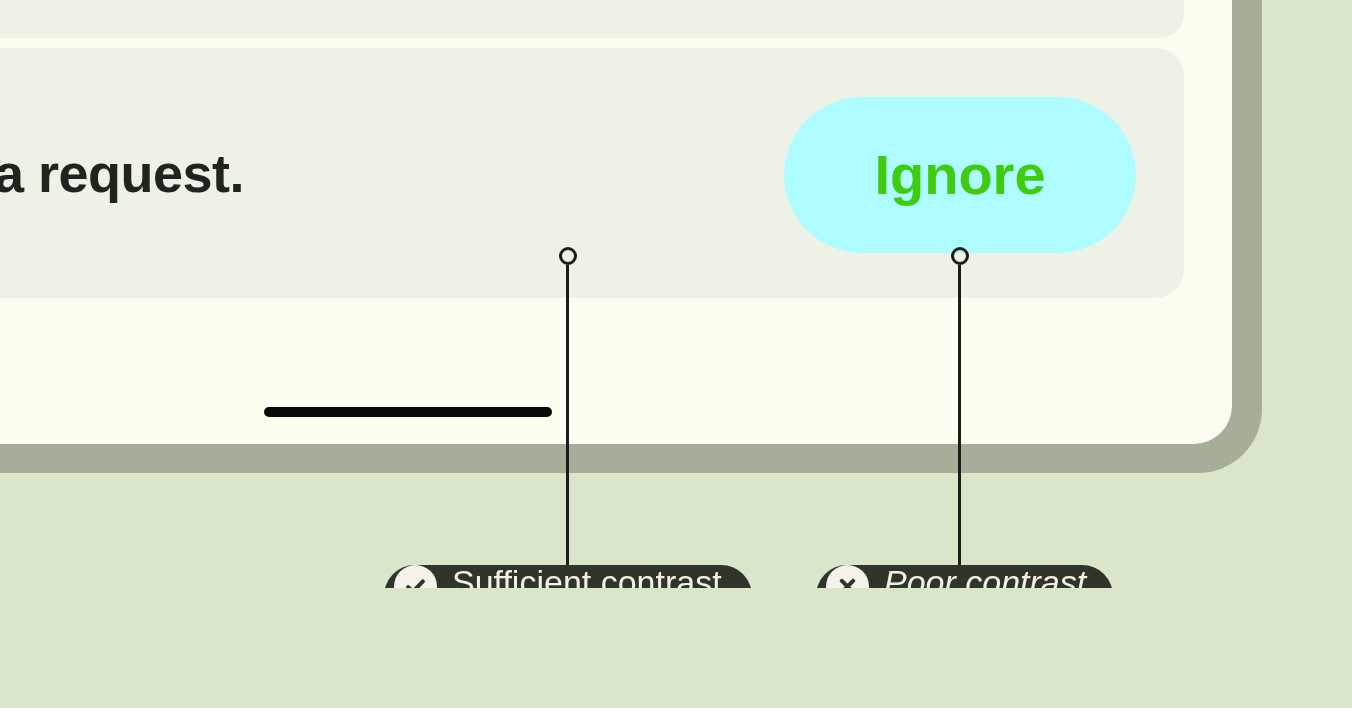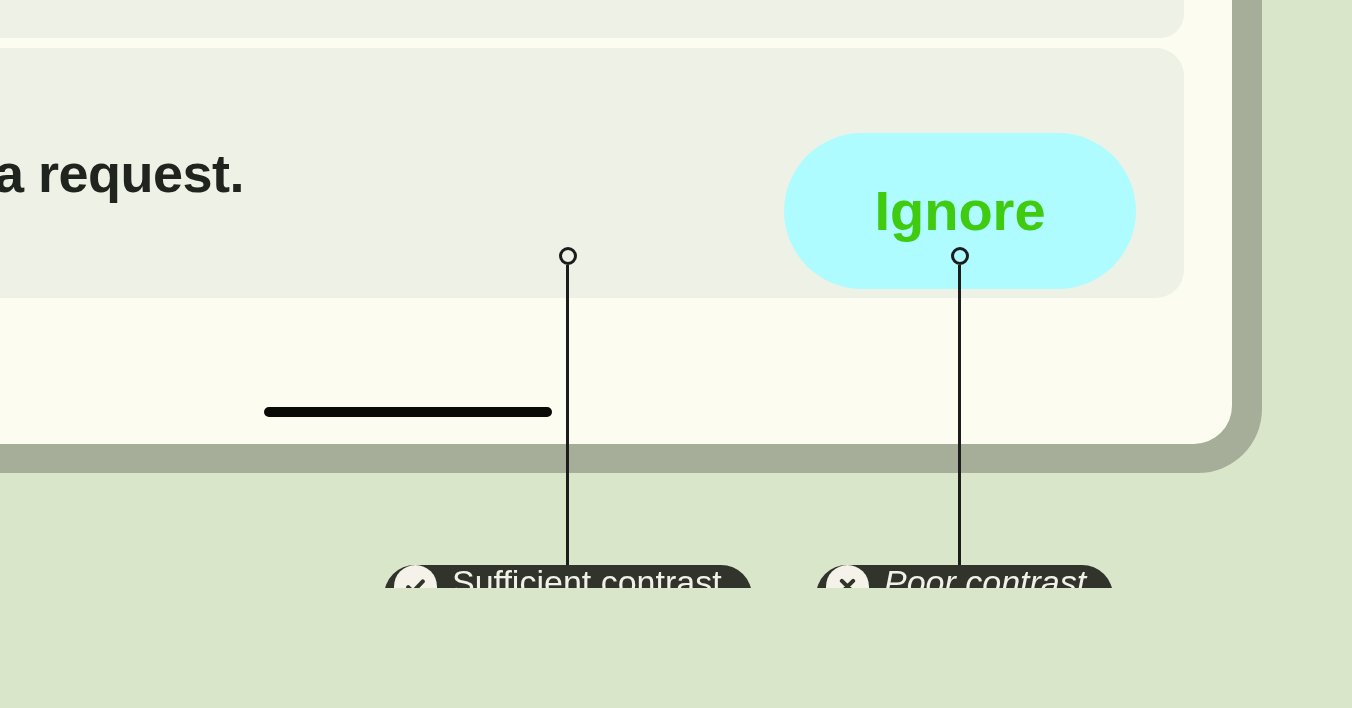--- a/index.html
+++ b/index.html
@@ -22,21 +22,21 @@
   .message{
     position:absolute;left:-6px;top:150px;font-size:54px;font-weight:600;
     color:#20241e;letter-spacing:-0.5px;white-space:nowrap;line-height:1;
   }
   .btn{
     position:absolute;top:97px;height:156px;border-radius:78px;
     display:flex;align-items:center;justify-content:center;
     font-size:56px;font-weight:600;letter-spacing:0;line-height:1;
   }
   .btn-accept{left:384px;width:368px;background:#3a6b20;color:#ffffff;}
-  .btn-ignore{left:784px;width:352px;background:#aefcff;color:#3ecb10;margin-top:36px;}
+  .btn-ignore{left:784px;width:352px;background:#aefcff;color:#3ecb10;}
   .home-bar{
     position:absolute;left:264px;top:407px;width:288px;height:10px;
     border-radius:5px;background:#0a0a08;
   }
   .connector-line{position:absolute;top:265px;width:3px;height:301px;background:#1c1c1c;z-index:5;}
   .line-accept{left:566px;}
   .line-ignore{left:958px;}
   .connector-dot{
     position:absolute;top:247px;width:18px;height:18px;border:3px solid #1c1c1c;
     border-radius:50%;box-sizing:border-box;background:transparent;z-index:6;

